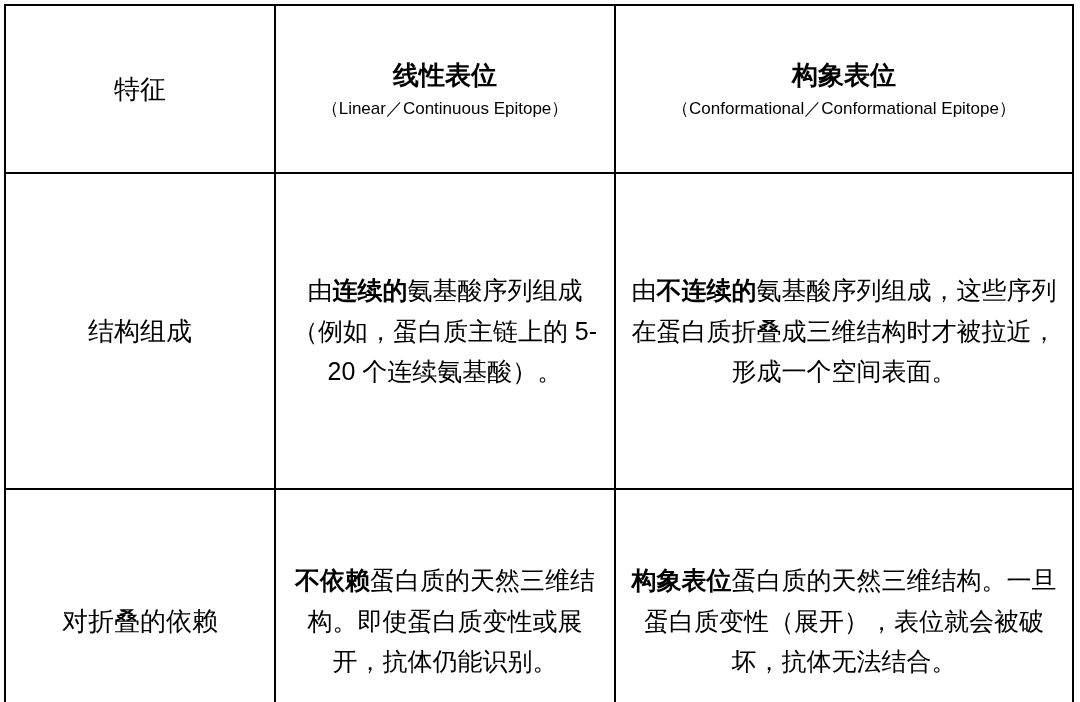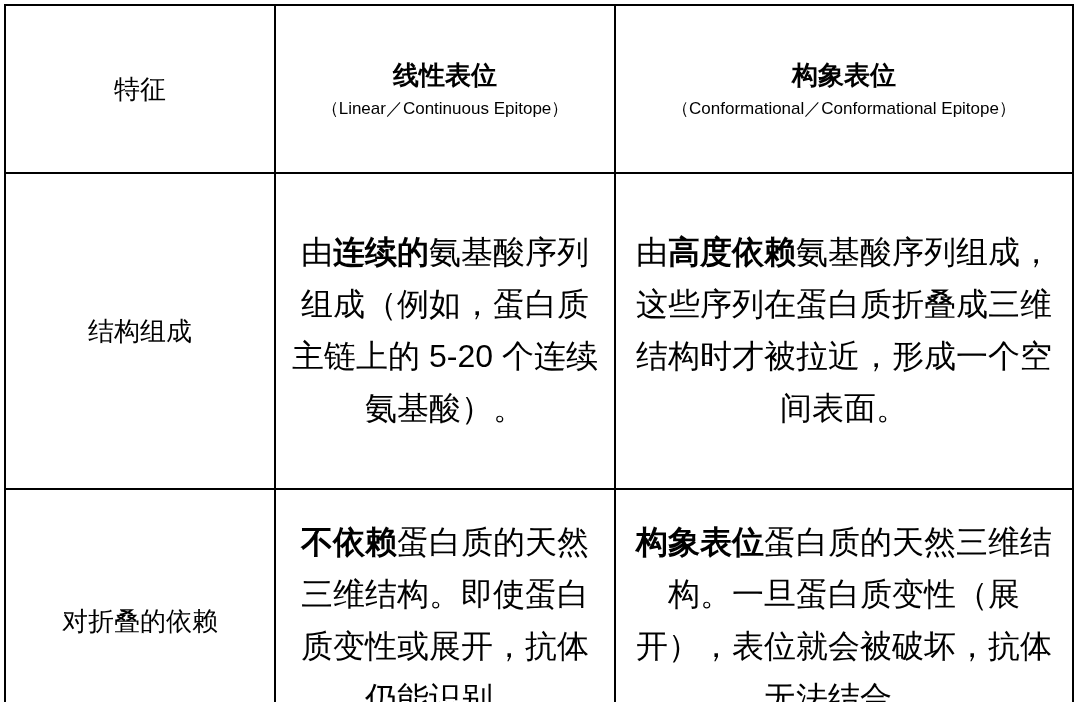--- a/index.html
+++ b/index.html
@@ -58,21 +58,21 @@
     font-size: 26px;
     font-weight: bold;
     margin-left: 33px;
   }
   .row-label {
     font-size: 26px;
     font-weight: bold;
     line-height: 1.4;
   }
   .body-cell {
-    font-size: 32px;
+    font-size: 25px;
     line-height: 1.62;
     text-align: center;
   }
   .body-cell b {
     font-weight: bold;
   }
   .r1 { height: 150px; }
   .r2 { height: 298px; }
   .r3 { height: 246px; }
 </style>
@@ -97,21 +97,21 @@
           <span class="title">构象表位</span>
           <span class="sub">（Conformational／Conformational Epitope）</span>
         </td>
       </tr>
       <tr>
         <td class="row-label r2">结构组成</td>
         <td class="body-cell r2">
           <span>由</span><b>连续的</b><span>氨基酸序列组成（例如，蛋白质主链上的 5-20 个连续氨基酸）。</span>
         </td>
         <td class="body-cell r2">
-          <span>由</span><b>高度依赖</b><span>氨基酸序列组成，这些序列在蛋白质折叠成三维结构时才被拉近，形成一个空间表面。</span>
+          <span>由</span><b>不连续的</b><span>氨基酸序列组成，这些序列在蛋白质折叠成三维结构时才被拉近，形成一个空间表面。</span>
         </td>
       </tr>
       <tr>
         <td class="row-label r3">对折叠的依赖</td>
         <td class="body-cell r3">
           <span></span><b>不依赖</b><span>蛋白质的天然三维结构。即使蛋白质变性或展开，抗体仍能识别。</span>
         </td>
         <td class="body-cell r3">
           <span></span><b>构象表位</b><span>蛋白质的天然三维结构。一旦蛋白质变性（展开），表位就会被破坏，抗体无法结合。</span>
         </td>

